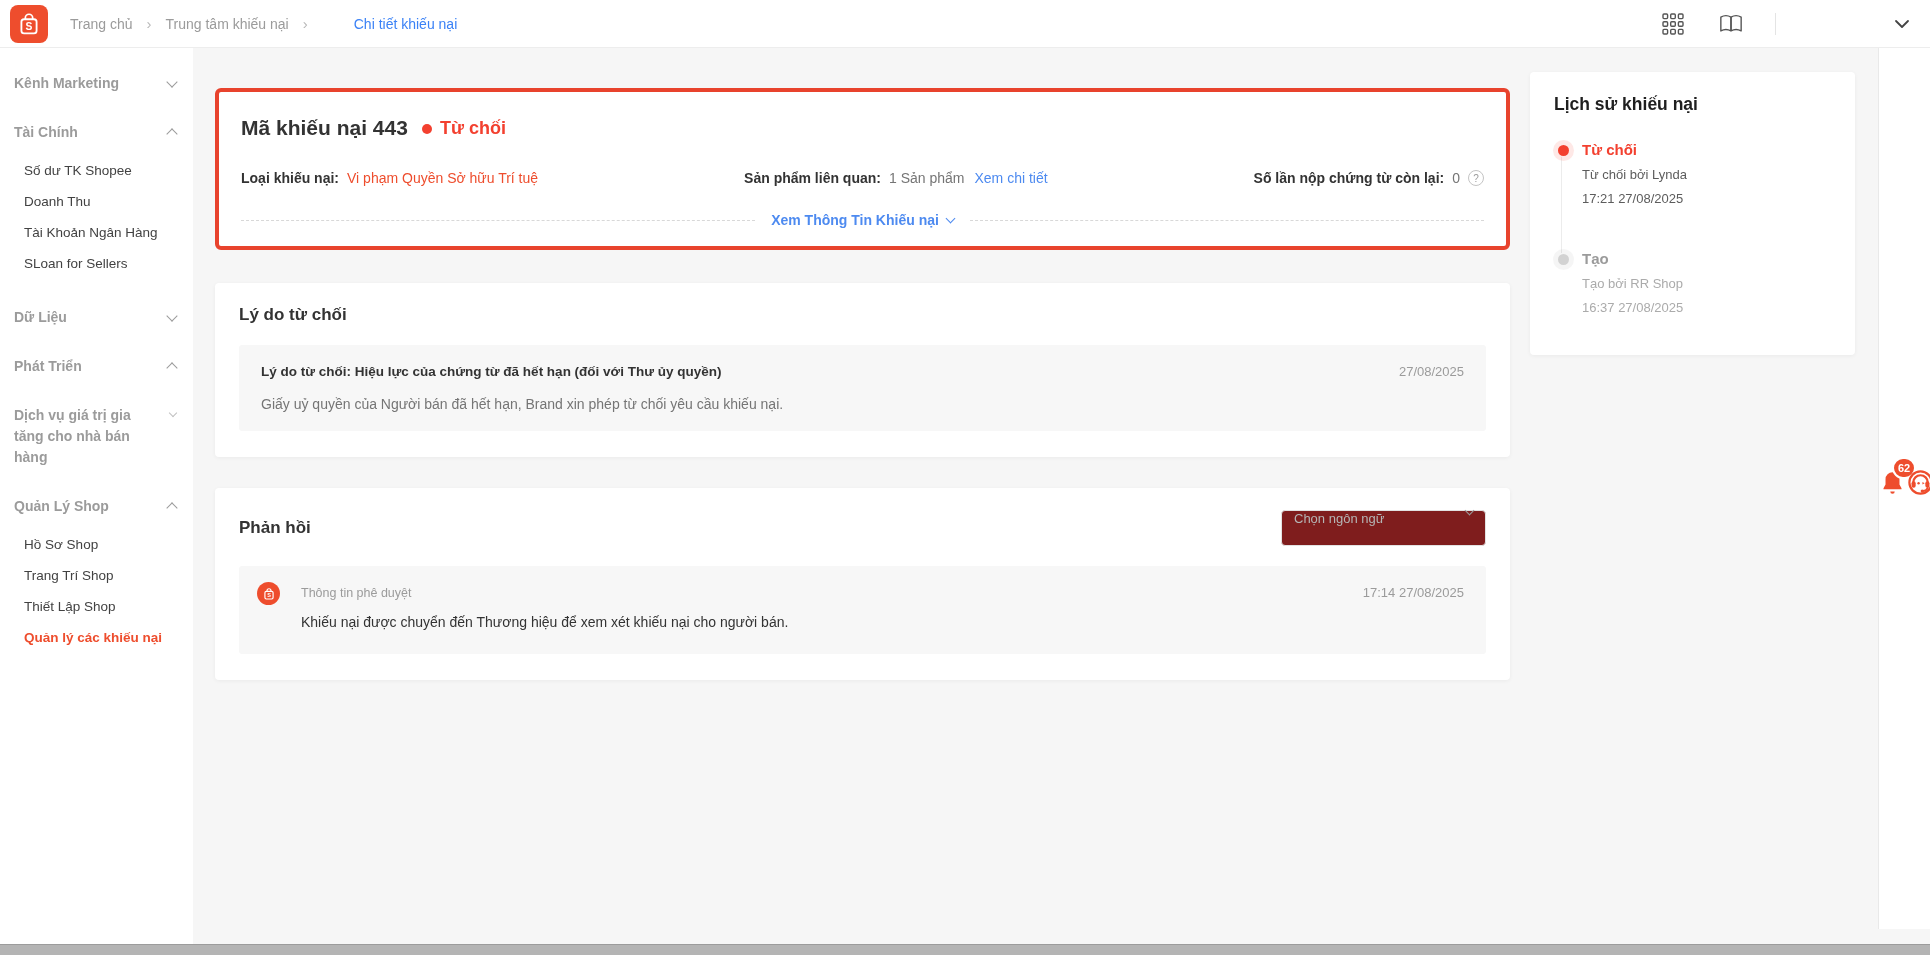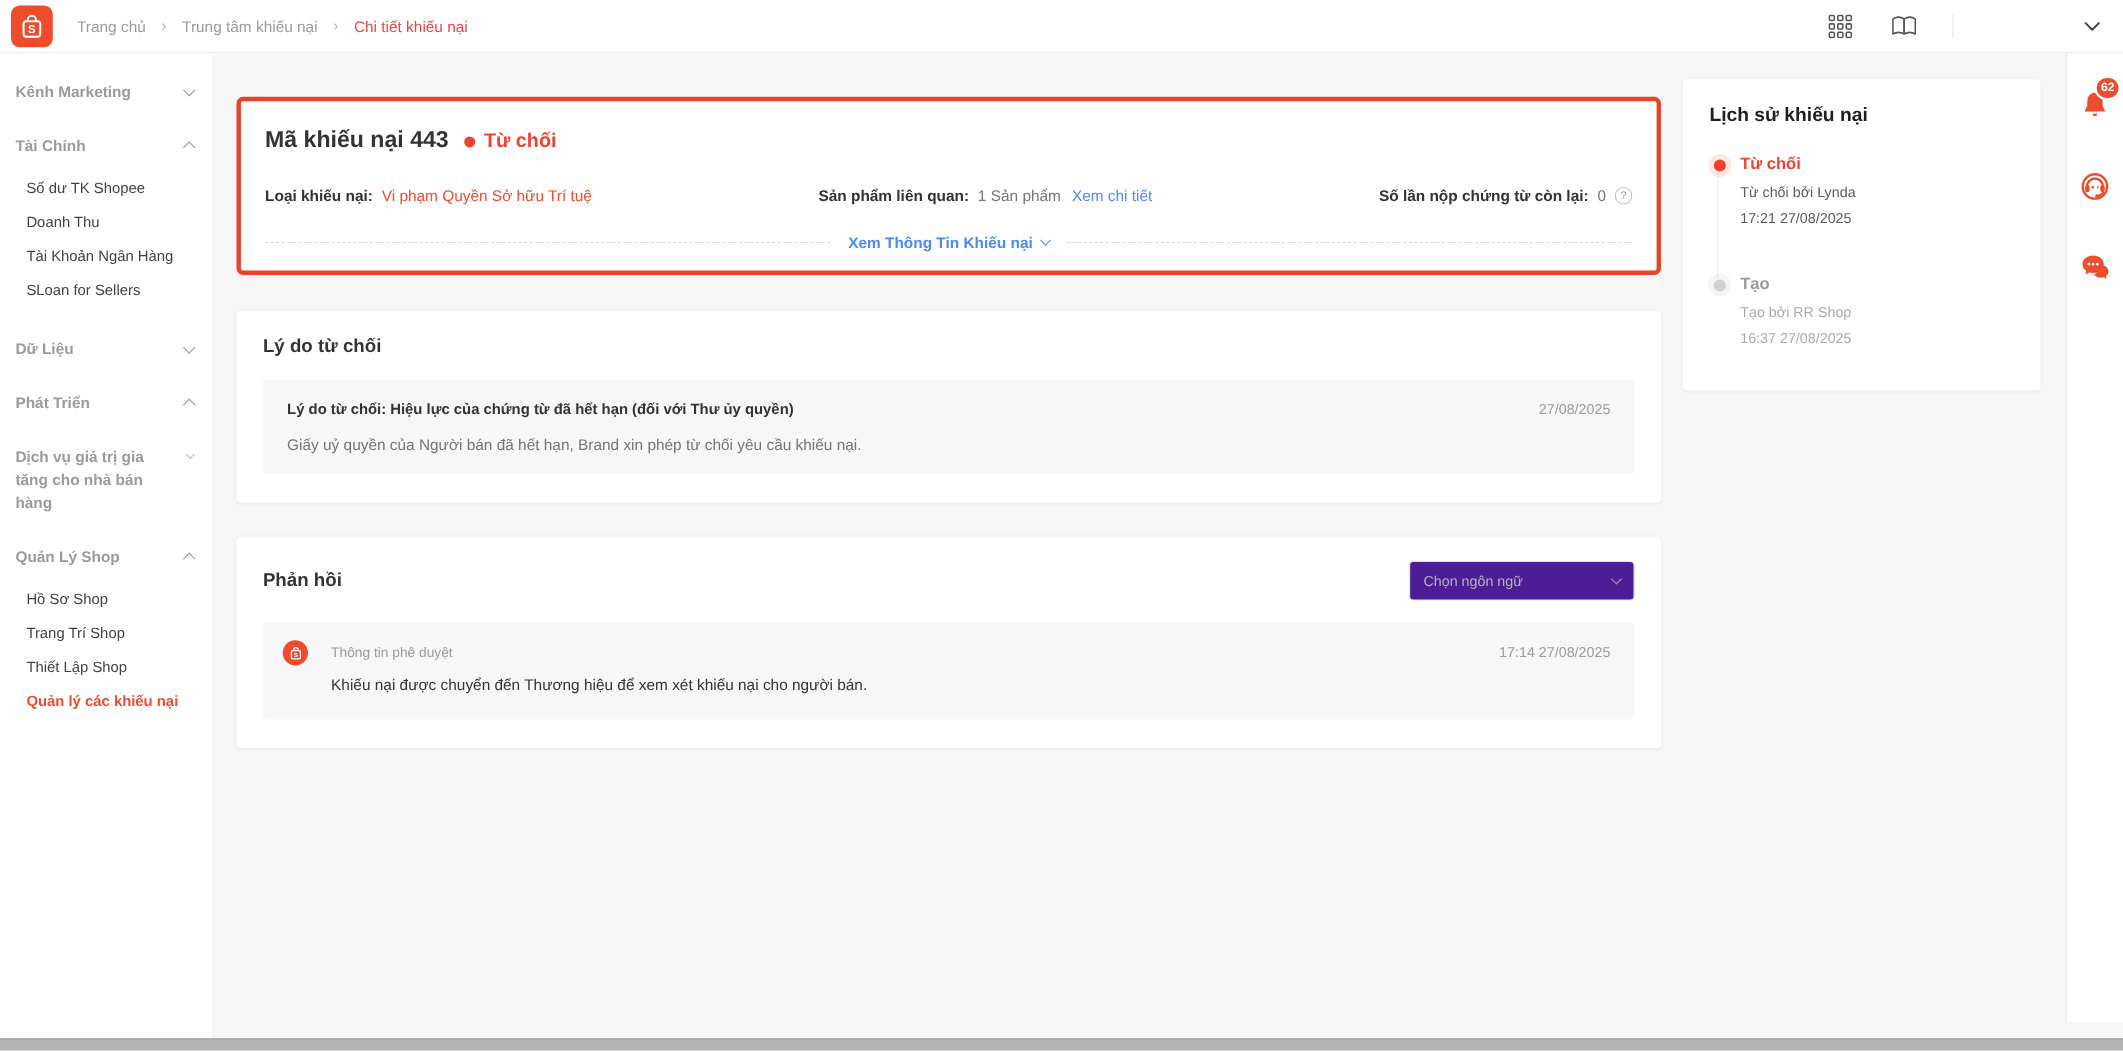--- a/index.html
+++ b/index.html
@@ -5,21 +5,21 @@
   * { margin:0; padding:0; box-sizing:border-box; }
   html,body { width:1930px; height:955px; }
   body { font-family:"Liberation Sans","DejaVu Sans",sans-serif; background:#f6f6f6; color:#333; overflow:hidden; }
   .window { position:relative; width:1930px; height:955px; background:#f6f6f6; }
 
   
   .topbar { position:absolute; top:0; left:0; right:0; height:48px; background:#fff; border-bottom:1px solid #ededed; display:flex; align-items:center; z-index:20; }
   .logo { width:38px; height:38px; margin-left:10px; border-radius:8px; background:#ee4d2d; display:flex; align-items:center; justify-content:center; }
   .crumbs { display:flex; align-items:center; margin-left:22px; font-size:14px; }
   .crumb { color:#9b9b9b; cursor:pointer; }
-  .crumb.current { color:#ef4444; }
+  .crumb.current { color:#3b82f6;margin-left:32px; }
   .crumb-sep { margin:0 14px; color:#b9b9b9; font-size:15px; }
   .topbar-right { margin-left:auto; display:flex; align-items:center; margin-right:16px; }
   .tb-icon { width:24px; height:24px; margin-left:34px; cursor:pointer; display:flex; align-items:center; justify-content:center; }
   .tb-divider { width:1px; height:22px; background:#e4e4e4; margin-left:32px; }
   .tb-chevron { margin-left:114px; cursor:pointer; }
 
   
   .sidebar { position:absolute; top:48px; left:0; width:193px; bottom:11px; background:#fff; padding:25px 14px 20px 14px; overflow:hidden; }
   .side-section { margin-bottom:28px; }
   .side-head { display:flex; align-items:flex-start; justify-content:space-between; cursor:pointer; }
@@ -61,21 +61,21 @@
   
   .section-card { padding:22px 24px 26px 24px; margin-bottom:31px; }
   .section-title { font-size:17px; font-weight:600; color:#333; }
   .grey-box { background:#f7f7f7; border-radius:3px; padding:19px 22px; margin-top:20px; }
   .box-head { display:flex; align-items:center; justify-content:space-between; }
   .box-title { font-size:13.5px; font-weight:bold; color:#333; }
   .box-date { font-size:13px; color:#9b9b9b; white-space:nowrap; margin-left:24px; }
   .box-body { font-size:14px; color:#757575; margin-top:17px; }
 
   .feedback-head { display:flex; align-items:center; justify-content:space-between; }
-  .lang-select { width:205px; height:36px; border:1px solid #e2e2e2; border-radius:4px; display:flex; align-items:center; justify-content:space-between; padding:0 12px; cursor:pointer; background:#4c1d95; }
+  .lang-select { width:205px; height:36px; border:1px solid #e2e2e2; border-radius:4px; display:flex; justify-content:space-between; padding:0 12px; cursor:pointer; background:#7f1d1d; }
   .lang-placeholder { font-size:13px; color:#b5b5b5; }
   .chev-grey { width:7px; height:7px; border-right:1.5px solid #9b9b9b; border-bottom:1.5px solid #9b9b9b; transform:rotate(45deg); margin-top:-4px; }
   .fb-box { position:relative; padding:19px 22px 24px 62px; }
   .fb-avatar { position:absolute; left:18px; top:16px; width:23px; height:23px; border-radius:50%; background:#ee4d2d; display:flex; align-items:center; justify-content:center; }
   .fb-title { font-size:12.5px; color:#9b9b9b; }
   .fb-body { font-size:14px; color:#333; margin-top:14px; }
 
   
   .history-card { padding:22px 24px 40px 24px; }
   .history-title { font-size:17.5px; font-weight:bold; color:#1f1f1f; }
@@ -87,21 +87,21 @@
   .tl-dot.red { background:#f3402f; box-shadow:0 0 0 5px rgba(243,64,47,.12); }
   .tl-dot.grey { background:#d2d2d2; box-shadow:0 0 0 5px rgba(0,0,0,.04); }
   .tl-label { font-size:15px; font-weight:bold; }
   .tl-label.red { color:#f3402f; }
   .tl-label.grey { color:#9b9b9b; }
   .tl-sub { font-size:13px; margin-top:9px; }
   .tl-sub.dark { color:#5c5c5c; }
   .tl-sub.light { color:#ababab; }
 
   
-  .rail { position:absolute; top:48px; right:0; width:52px; bottom:26px; background:#fff; border-left:1px solid #e9e9e9; display:flex; flex-direction:column; align-items:center; padding-top:33px; z-index:15; }
+  .rail { position:absolute; top:48px; right:0; width:52px; bottom:26px; background:#fff; border-left:1px solid #e9e9e9; display:flex; flex-direction:row; align-items:center; padding-top:33px; z-index:15; }
   .rail-item { position:relative; margin-bottom:41px; cursor:pointer; }
   .badge { position:absolute; top:-12px; left:13px; min-width:22px; height:22px; padding:0 4px; border-radius:11px; background:#ee4d2d; border:2px solid #fff; color:#fff; font-size:11px; font-weight:bold; display:flex; align-items:center; justify-content:center; }
 
   
   .window-footer { position:absolute; left:0; right:0; bottom:0; height:11px; background:#b4b4b4; border-top:1px solid #9c9c9c; }
 </style>
 </head>
 <body>
 
 <div class="window">

